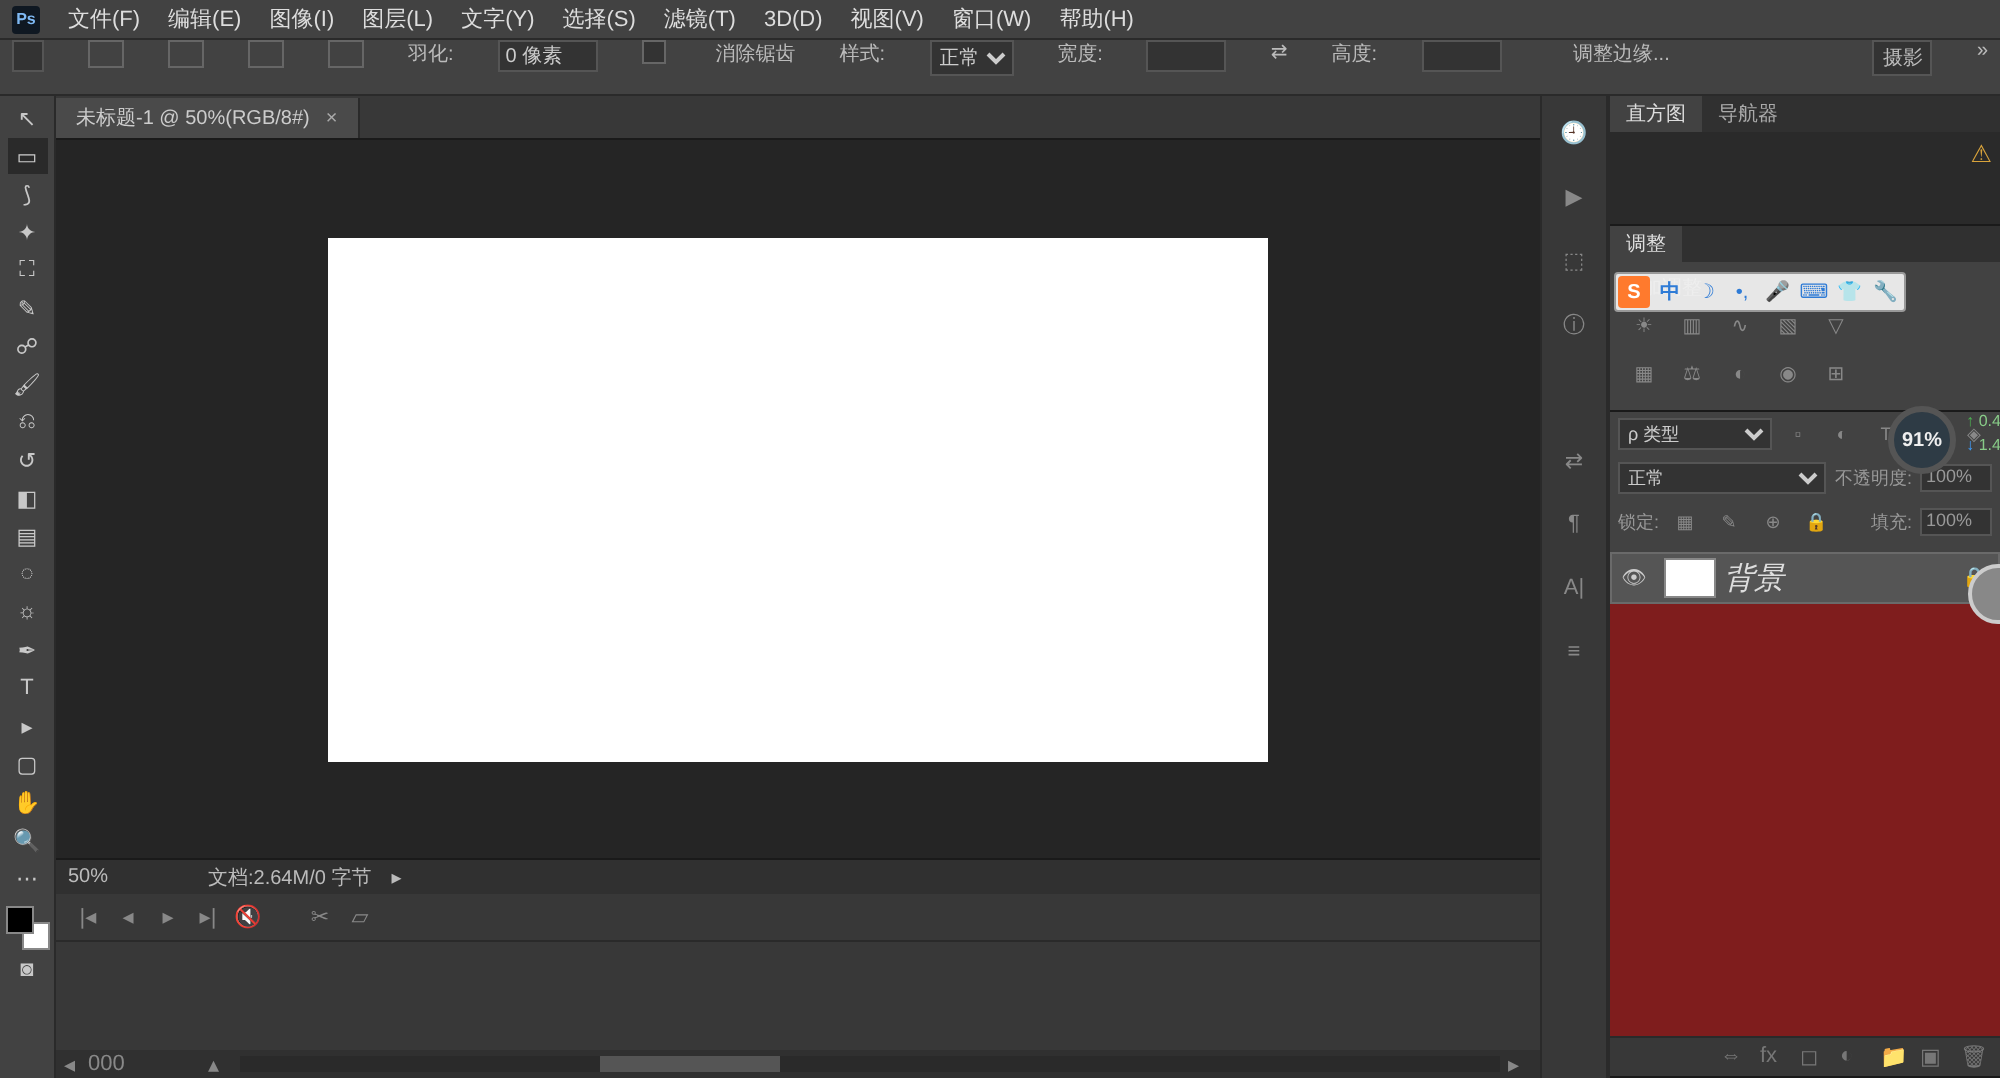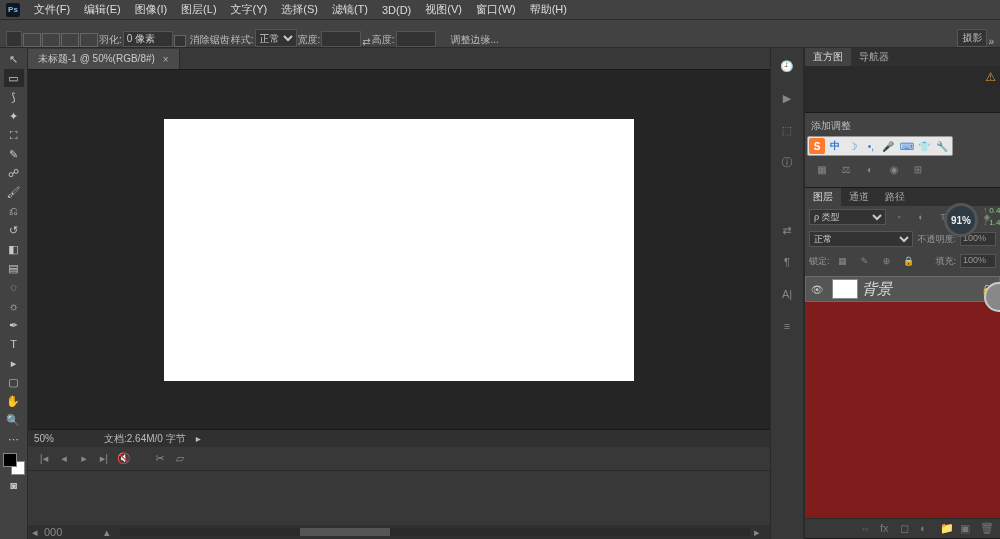--- a/index.html
+++ b/index.html
@@ -1,20 +1,20 @@
 <!DOCTYPE html>
 <html><head>
 <meta charset="utf-8">
 <style>
 *{box-sizing:border-box;margin:0;padding:0;font-family:"Microsoft YaHei",Arial,sans-serif;user-select:none}
 body{background:#1a1a1a;width:1000px;height:539px;overflow:hidden;position:relative;color:#c8c8c8;font-size:11px}
 .menubar{height:20px;background:#424242;display:flex;align-items:center;padding:0 6px;gap:2px;border-bottom:1px solid #2a2a2a}
 .menubar .ps-icon{width:14px;height:14px;background:#0f1822;border-radius:2px;margin-right:6px;display:flex;align-items:center;justify-content:center;color:#7fbaf5;font-size:8px;font-weight:bold}
 .menubar .mi{padding:15px 6px;color:#ddd;font-size:11px;cursor:pointer}
-.optbar{height:28px;background:#424242;border-bottom:1px solid #2a2a2a;display:flex;align-items:flex-end;padding:0 6px;gap:1px;color:#bbb}
+.optbar{height:28px;background:#424242;border-bottom:1px solid #2a2a2a;display:flex;align-items:flex-start;padding:0 6px;gap:22px;color:#bbb}
 .optbar .ico{width:16px;height:16px;background:#333;border:1px solid #555}
 .optbar .sq{width:18px;height:14px;border:1px solid #666;display:inline-block}
 .optbar .lbl{font-size:10px;color:#bbb}
 .optbar input[type=text]{width:50px;height:16px;background:#333;border:1px solid #555;color:#ccc;font-size:10px;padding:0 3px}
 .optbar select{height:18px;background:#333;border:1px solid #555;color:#ccc;font-size:10px}
 .optbar .chk{width:12px;height:12px;border:1px solid #666;background:#333;margin-right:3px}
 .optbar .spacer{flex:1}
 .optbar .rightbox{width:30px;height:18px;background:#333;border:1px solid #555;display:flex;align-items:center;justify-content:center;font-size:10px}
 .main{display:flex;height:calc(100% - 48px)}
 .toolbar{width:28px;background:#424242;border-right:1px solid #2a2a2a;display:flex;flex-direction:column;align-items:center;padding-top:2px;gap:1px}
@@ -218,45 +218,43 @@
           <span class="ime-btn" style="color:#2e7bd6">•,</span>
           <span class="ime-btn" style="color:#2e7bd6">🎤</span>
           <span class="ime-btn" style="color:#2e7bd6">⌨</span>
           <span class="ime-btn" style="color:#2e7bd6">👕</span>
           <span class="ime-btn" style="color:#2e7bd6">🔧</span>
         </div>
       </div>
     </div>
 
     <div class="panel-group">
+      <div class="pg-tabs">
+        <div class="pg-tab active">调整</div>
+      </div>
       <div class="pg-body">
         <div>添加调整</div>
         <div class="adjustments">
           <span class="adj-icon">☀</span>
           <span class="adj-icon">▥</span>
           <span class="adj-icon">∿</span>
           <span class="adj-icon">▧</span>
           <span class="adj-icon">▽</span>
         </div>
         <div class="adjustments">
           <span class="adj-icon">▦</span>
           <span class="adj-icon">⚖</span>
           <span class="adj-icon">◐</span>
           <span class="adj-icon">◉</span>
           <span class="adj-icon">⊞</span>
         </div>
       </div>
     </div>
 
     <div class="panel-group" style="flex:1;position:relative">
-      <div class="pg-tabs">
-        <div class="pg-tab active">图层</div>
-        <div class="pg-tab">通道</div>
-        <div class="pg-tab">路径</div>
-      </div>
       <div class="pg-body" style="padding:0">
         <div class="lyr-opts">
           <select><option>ρ 类型</option></select>
           <span class="adj-icon">▫</span>
           <span class="adj-icon">◐</span>
           <span class="adj-icon">T</span>
           <span class="adj-icon">▢</span>
           <span class="adj-icon">◈</span>
         </div>
         <div class="lyr-opts">

